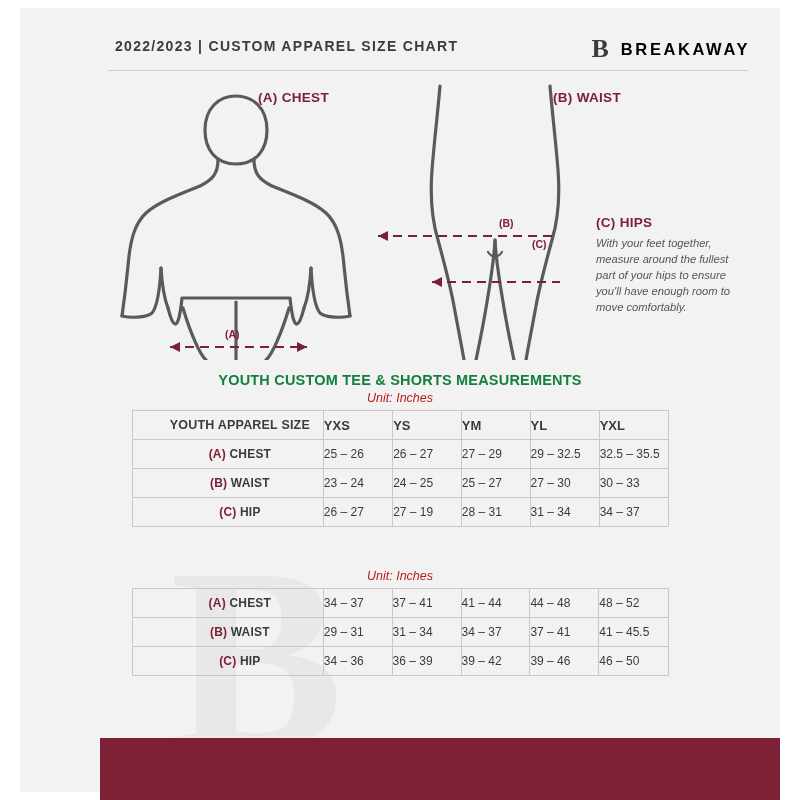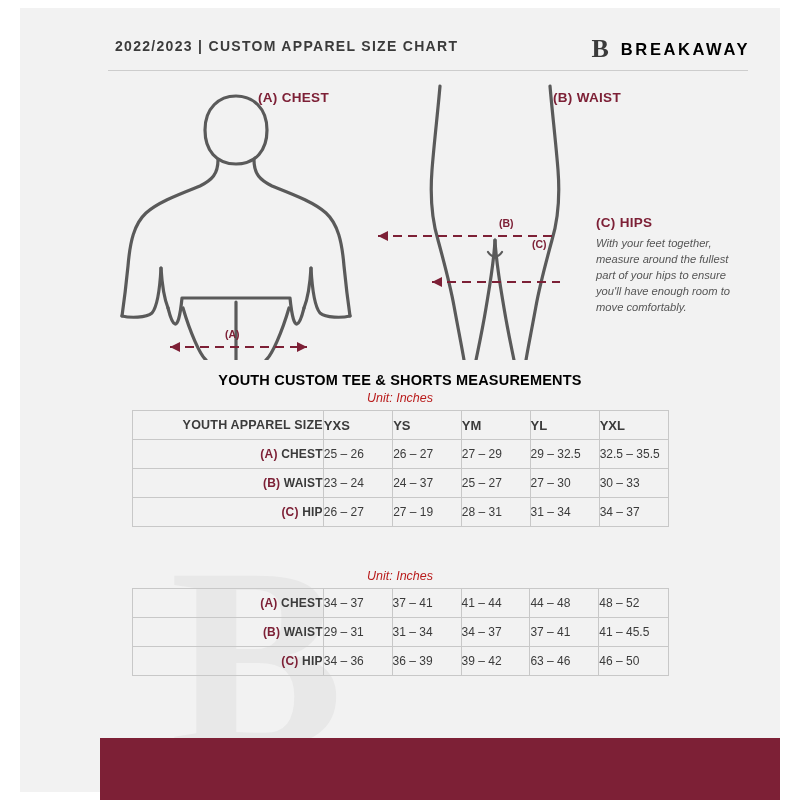--- a/index.html
+++ b/index.html
@@ -118,21 +118,21 @@
     font-weight: bold;
     color: #7d2036;
   }
   
   .sect-title {
     position: absolute;
     width: 760px;
     text-align: center;
     font-size: 14.5px;
     font-weight: bold;
-    color: #000000;
+    color: #15803d;
     letter-spacing: 0.2px;
   }
   .sect-unit {
     position: absolute;
     width: 760px;
     text-align: center;
     font-size: 12.5px;
     font-style: italic;
     color: #b91c1c;
   }
@@ -144,21 +144,21 @@
     border-collapse: collapse;
     font-size: 12px;
     color: #3b3b3b;
   }
   table.sizes td, table.sizes th {
     border: 1px solid #c8c8c8;
     height: 28px;
     padding: 0;
   }
   table.sizes th.rowhead, table.sizes td.rowhead {
-    text-align: right;
+    text-align: center;
     padding-left: 24px;
     font-weight: bold;
     width: 175px;
     letter-spacing: 0.2px;
   }
   table.sizes th.col, table.sizes td.val {
     text-align: left;
     font-weight: normal;
     width: 72px;
   }
@@ -284,21 +284,21 @@
         <td class="rowhead"><span class="mark">(A)</span> <span>CHEST</span></td>
         <td class="val">25 – 26</td>
         <td class="val">26 – 27</td>
         <td class="val">27 – 29</td>
         <td class="val">29 – 32.5</td>
         <td class="val">32.5 – 35.5</td>
       </tr>
       <tr>
         <td class="rowhead"><span class="mark">(B)</span> <span>WAIST</span></td>
         <td class="val">23 – 24</td>
-        <td class="val">24 – 37</td>
+        <td class="val">24 – 25</td>
         <td class="val">25 – 27</td>
         <td class="val">27 – 30</td>
         <td class="val">30 – 33</td>
       </tr>
       <tr>
         <td class="rowhead"><span class="mark">(C)</span> <span>HIP</span></td>
         <td class="val">26 – 27</td>
         <td class="val">27 – 19</td>
         <td class="val">28 – 31</td>
         <td class="val">31 – 34</td>
@@ -325,21 +325,21 @@
         <td class="val">31 – 34</td>
         <td class="val">34 – 37</td>
         <td class="val">37 – 41</td>
         <td class="val">41 – 45.5</td>
       </tr>
       <tr>
         <td class="rowhead"><span class="mark">(C)</span> <span>HIP</span></td>
         <td class="val">34 – 36</td>
         <td class="val">36 – 39</td>
         <td class="val">39 – 42</td>
-        <td class="val">63 – 46</td>
+        <td class="val">39 – 46</td>
         <td class="val">46 – 50</td>
       </tr>
     </tbody>
       </table>
 
   </div>
 
   <div class="bottom-bar"></div>
 </div>
 

